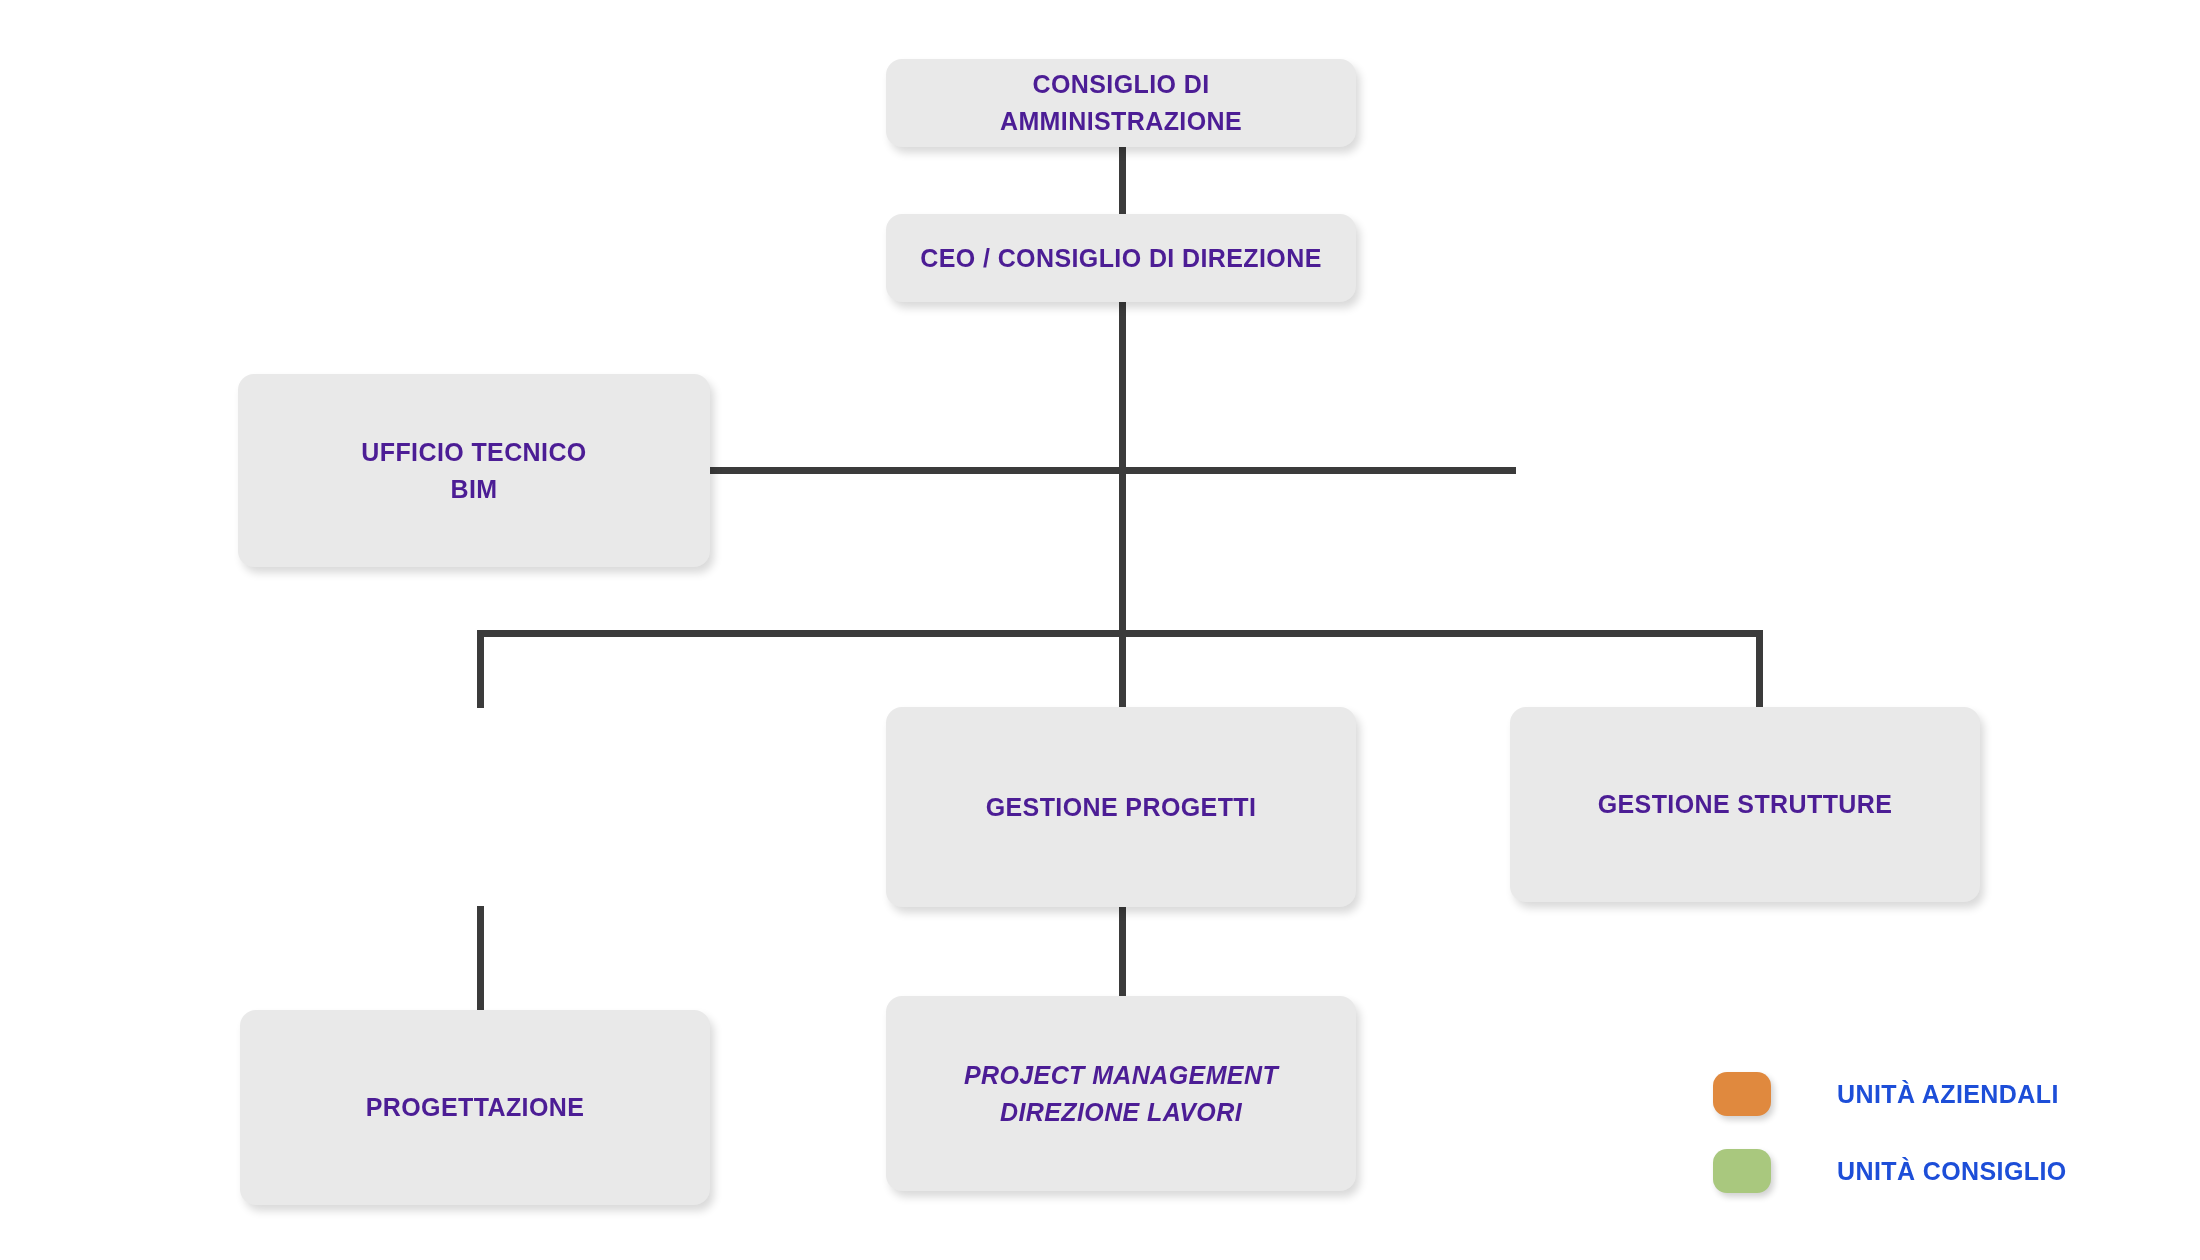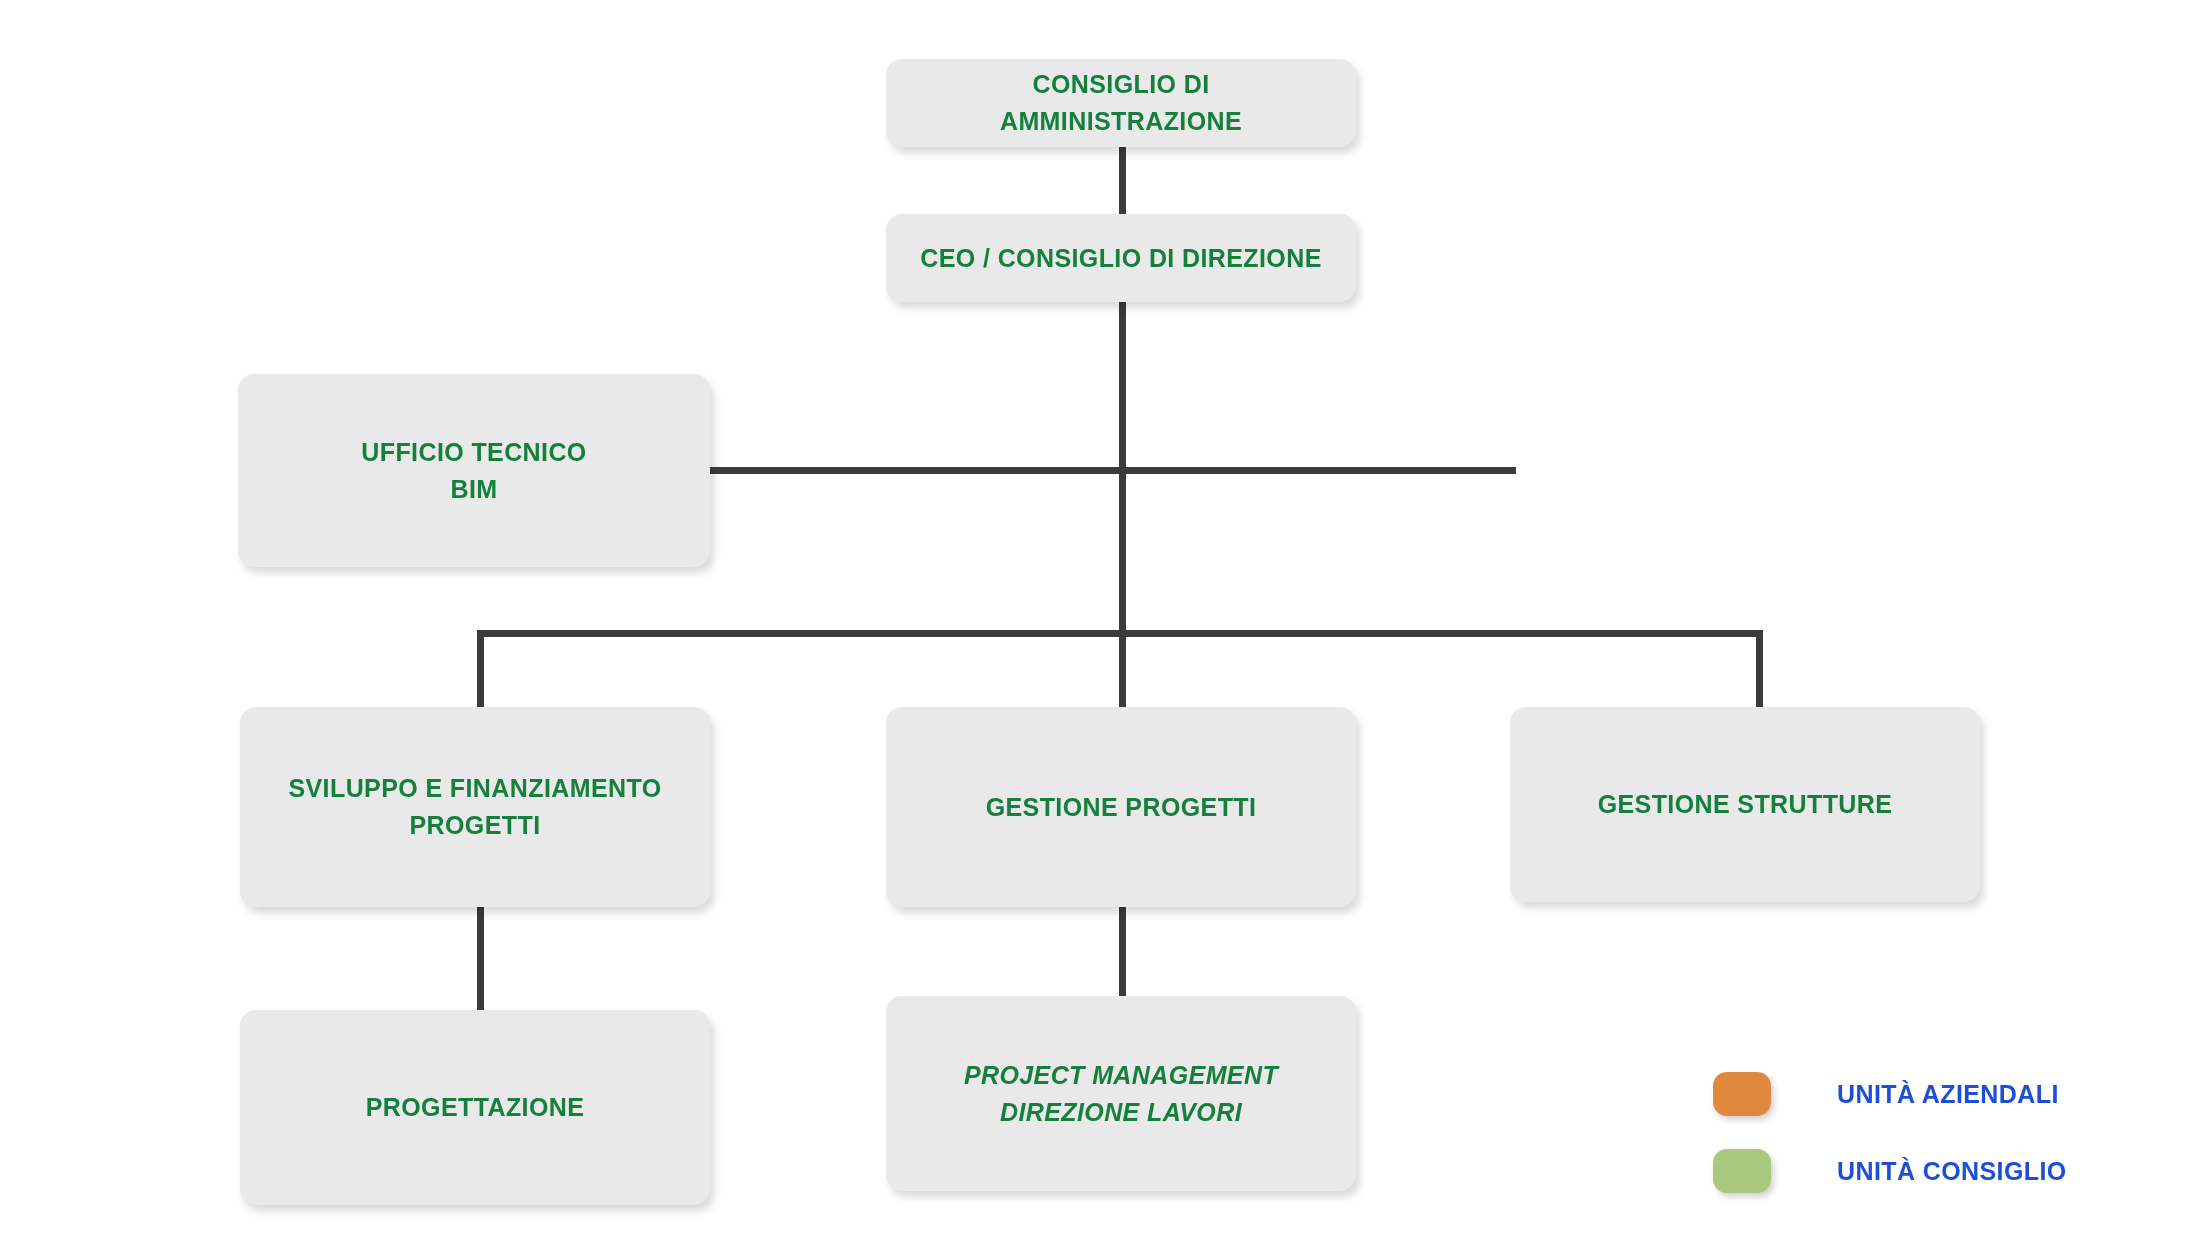--- a/index.html
+++ b/index.html
@@ -18,21 +18,21 @@
     position: absolute;
     background: #E9E9E9;
     border-radius: 16px;
     display: flex;
     align-items: center;
     justify-content: center;
     text-align: center;
     font-weight: bold;
     font-size: 25px;
     letter-spacing: 0.4px;
-    color: #15803d;
+    color: #4c1d95;
     white-space: pre-line;
     line-height: 1.48;
     box-shadow: 4px 6px 8px rgba(0,0,0,0.15);
     padding: 10px 24px;
   }
 
   .line {
     position: absolute;
     background: #3B3B3B;
   }
@@ -98,22 +98,20 @@
   <div class="line l-gp-pm"></div>
 
   <div class="node n-board">CONSIGLIO DI AMMINISTRAZIONE</div>
 
   <div class="node n-ceo">CEO / CONSIGLIO DI DIREZIONE</div>
 
   <div class="node n-ufficio">UFFICIO TECNICO
 BIM</div>
 
 
-  <div class="node n-sviluppo">SVILUPPO E FINANZIAMENTO
-PROGETTI</div>
 
   <div class="node n-gprogetti">GESTIONE PROGETTI</div>
 
   <div class="node n-gstrutture">GESTIONE STRUTTURE</div>
 
   <div class="node n-progett">PROGETTAZIONE</div>
 
   <div class="node n-pm">PROJECT MANAGEMENT
 DIREZIONE LAVORI</div>
 

